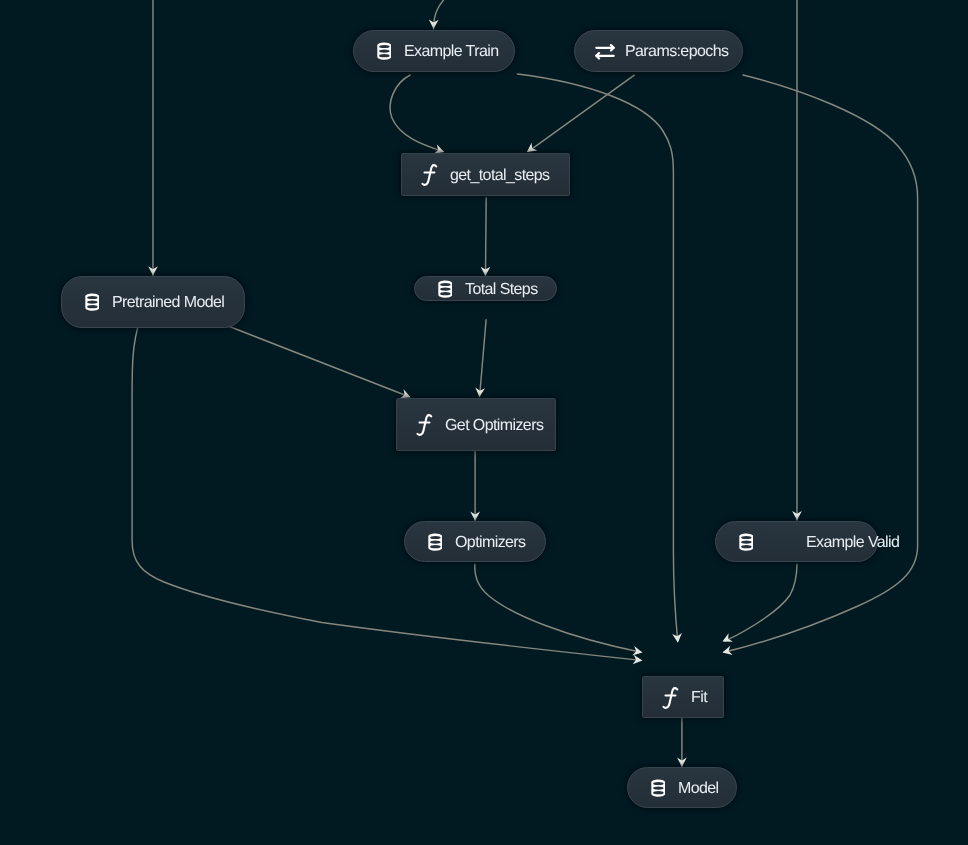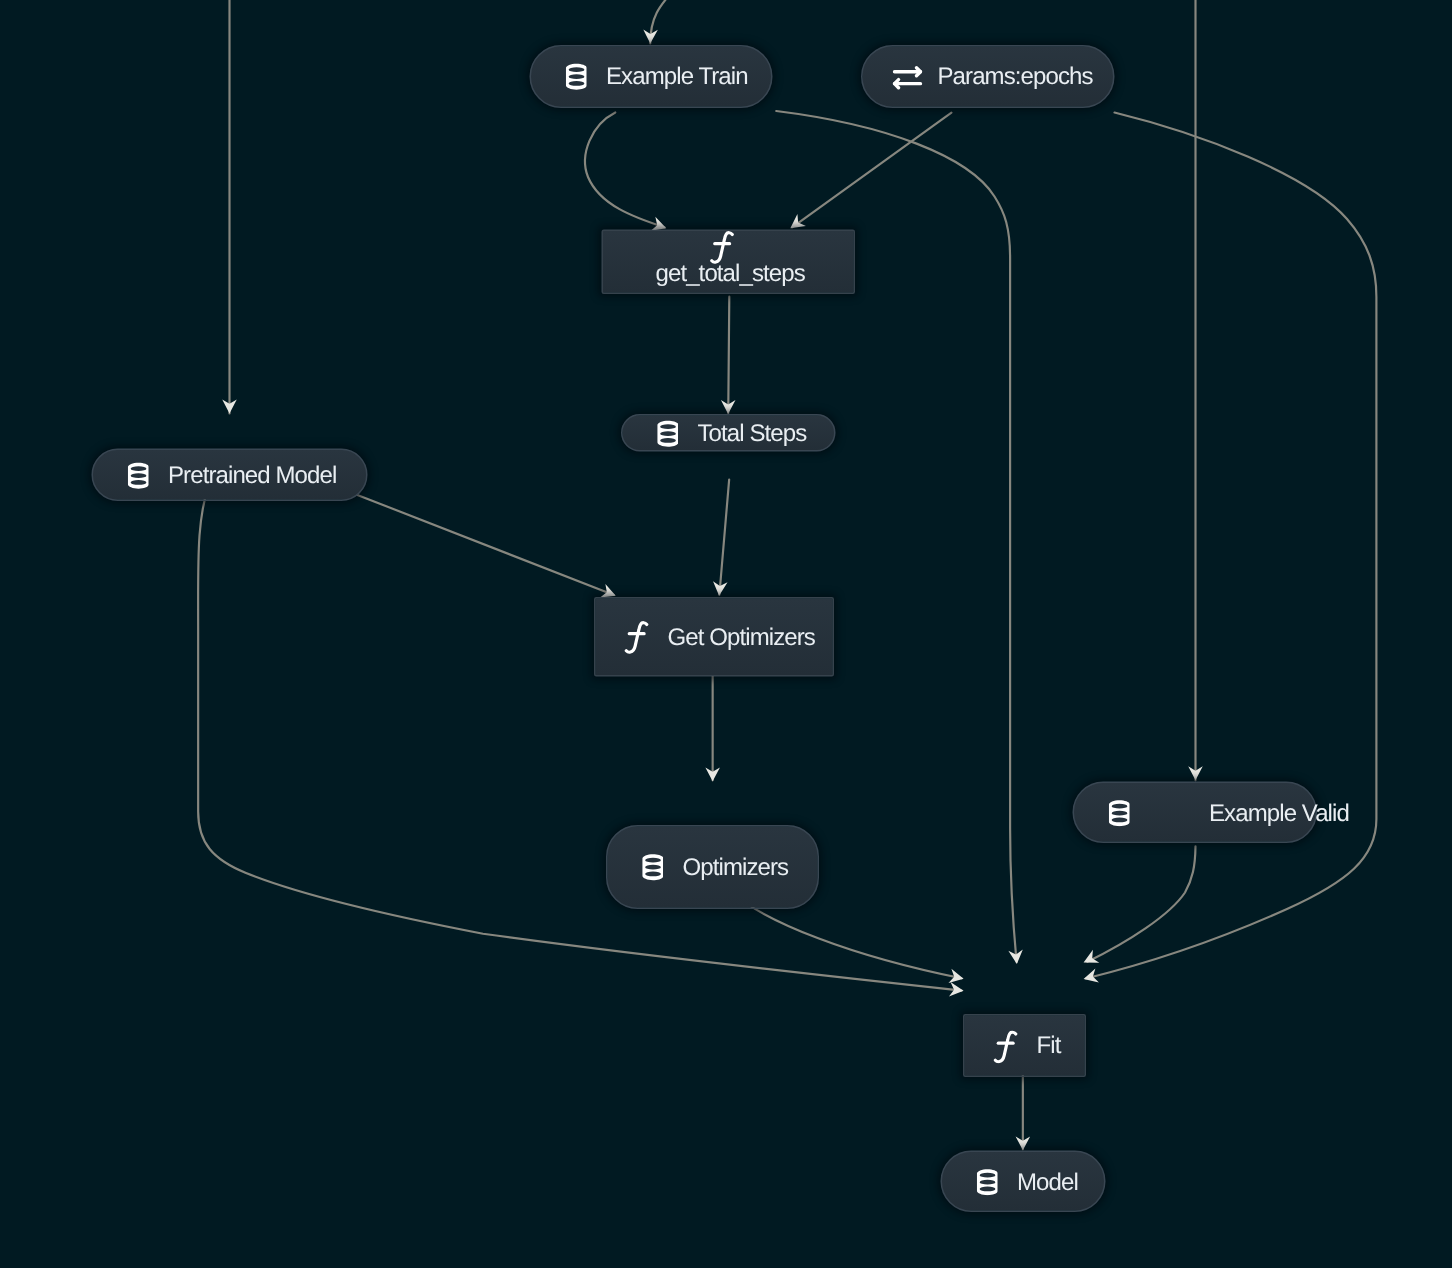--- a/index.html
+++ b/index.html
@@ -70,30 +70,30 @@
         <span class="nicon">
           <svg width="20.4" height="17.6" viewBox="0 0 20.4 17.6" stroke="#FFFFFF" fill="none" stroke-width="2.3" stroke-linecap="round" stroke-linejoin="round">
             <path d="M1.35 4.75 H19.05"></path>
             <path d="M16.3 2.0 L19.05 4.75 L16.3 7.5"></path>
             <path d="M19.05 12.85 H1.35"></path>
             <path d="M4.1 10.1 L1.35 12.85 L4.1 15.6"></path>
           </svg>
         </span>
         <span class="nlabel">Params:epochs</span>
       </div>
-      <div class="node fn" style="left: 401px; top: 153px; width: 169px; height: 43px; flex-direction: column;">
+      <div class="node fn" style="left: 401px; top: 153px; width: 169px; height: 43px;">
         <span class="nicon">
           <svg width="17.8" height="22" viewBox="0 0 18 22.4" stroke="#FFFFFF" fill="none" stroke-width="2.15" stroke-linecap="round" stroke-linejoin="round">
             <path d="M15.4 2.35 C14.3 0.95 12.25 0.65 11.3 2.1 C10.6 3.1 10.3 4.5 9.95 6.25 L7.5 17.0 C7.05 19.05 6.05 20.65 4.25 21.1 C3.1 21.4 2.2 21.0 1.5 20.2"></path>
             <path d="M3.5 8.6 L13.6 8.6"></path>
           </svg>
         </span>
         <span class="nlabel">get_total_steps</span>
       </div>
-      <div class="node data" style="left: 61px; top: 276px; width: 184px; height: 35px; margin-top: 23px;">
+      <div class="node data" style="left: 61px; top: 276px; width: 184px; height: 52px;">
         <span class="nicon">
           <svg width="14.7" height="18.2" viewBox="0 0 15 18">
             <path fill="#FFFFFF" d="M7.5 0.15C3.68 0.15 0.3 1.5 0.3 3.15v11.7c0 1.65 3.38 3 7.2 3s7.2-1.35 7.2-3V3.15c0-1.65-3.38-3-7.2-3z"></path>
             <ellipse cx="7.5" cy="4.25" rx="5.35" ry="1.6" fill="#26323C"></ellipse>
             <ellipse cx="7.5" cy="9.0" rx="5.35" ry="1.6" fill="#26323C"></ellipse>
             <ellipse cx="7.5" cy="13.65" rx="5.35" ry="1.6" fill="#26323C"></ellipse>
           </svg>
         </span>
         <span class="nlabel">Pretrained Model</span>
       </div>
@@ -110,21 +110,21 @@
       </div>
       <div class="node fn" style="left: 396px; top: 398px; width: 160px; height: 53px;">
         <span class="nicon">
           <svg width="17.8" height="22" viewBox="0 0 18 22.4" stroke="#FFFFFF" fill="none" stroke-width="2.15" stroke-linecap="round" stroke-linejoin="round">
             <path d="M15.4 2.35 C14.3 0.95 12.25 0.65 11.3 2.1 C10.6 3.1 10.3 4.5 9.95 6.25 L7.5 17.0 C7.05 19.05 6.05 20.65 4.25 21.1 C3.1 21.4 2.2 21.0 1.5 20.2"></path>
             <path d="M3.5 8.6 L13.6 8.6"></path>
           </svg>
         </span>
         <span class="nlabel">Get Optimizers</span>
       </div>
-      <div class="node data" style="left: 404px; top: 550px; width: 142px; height: 56px;">
+      <div class="node data" style="left: 404px; top: 521px; width: 142px; height: 41px;">
         <span class="nicon">
           <svg width="14.7" height="18.2" viewBox="0 0 15 18">
             <path fill="#FFFFFF" d="M7.5 0.15C3.68 0.15 0.3 1.5 0.3 3.15v11.7c0 1.65 3.38 3 7.2 3s7.2-1.35 7.2-3V3.15c0-1.65-3.38-3-7.2-3z"></path>
             <ellipse cx="7.5" cy="4.25" rx="5.35" ry="1.6" fill="#26323C"></ellipse>
             <ellipse cx="7.5" cy="9.0" rx="5.35" ry="1.6" fill="#26323C"></ellipse>
             <ellipse cx="7.5" cy="13.65" rx="5.35" ry="1.6" fill="#26323C"></ellipse>
           </svg>
         </span>
         <span class="nlabel">Optimizers</span>
       </div>

